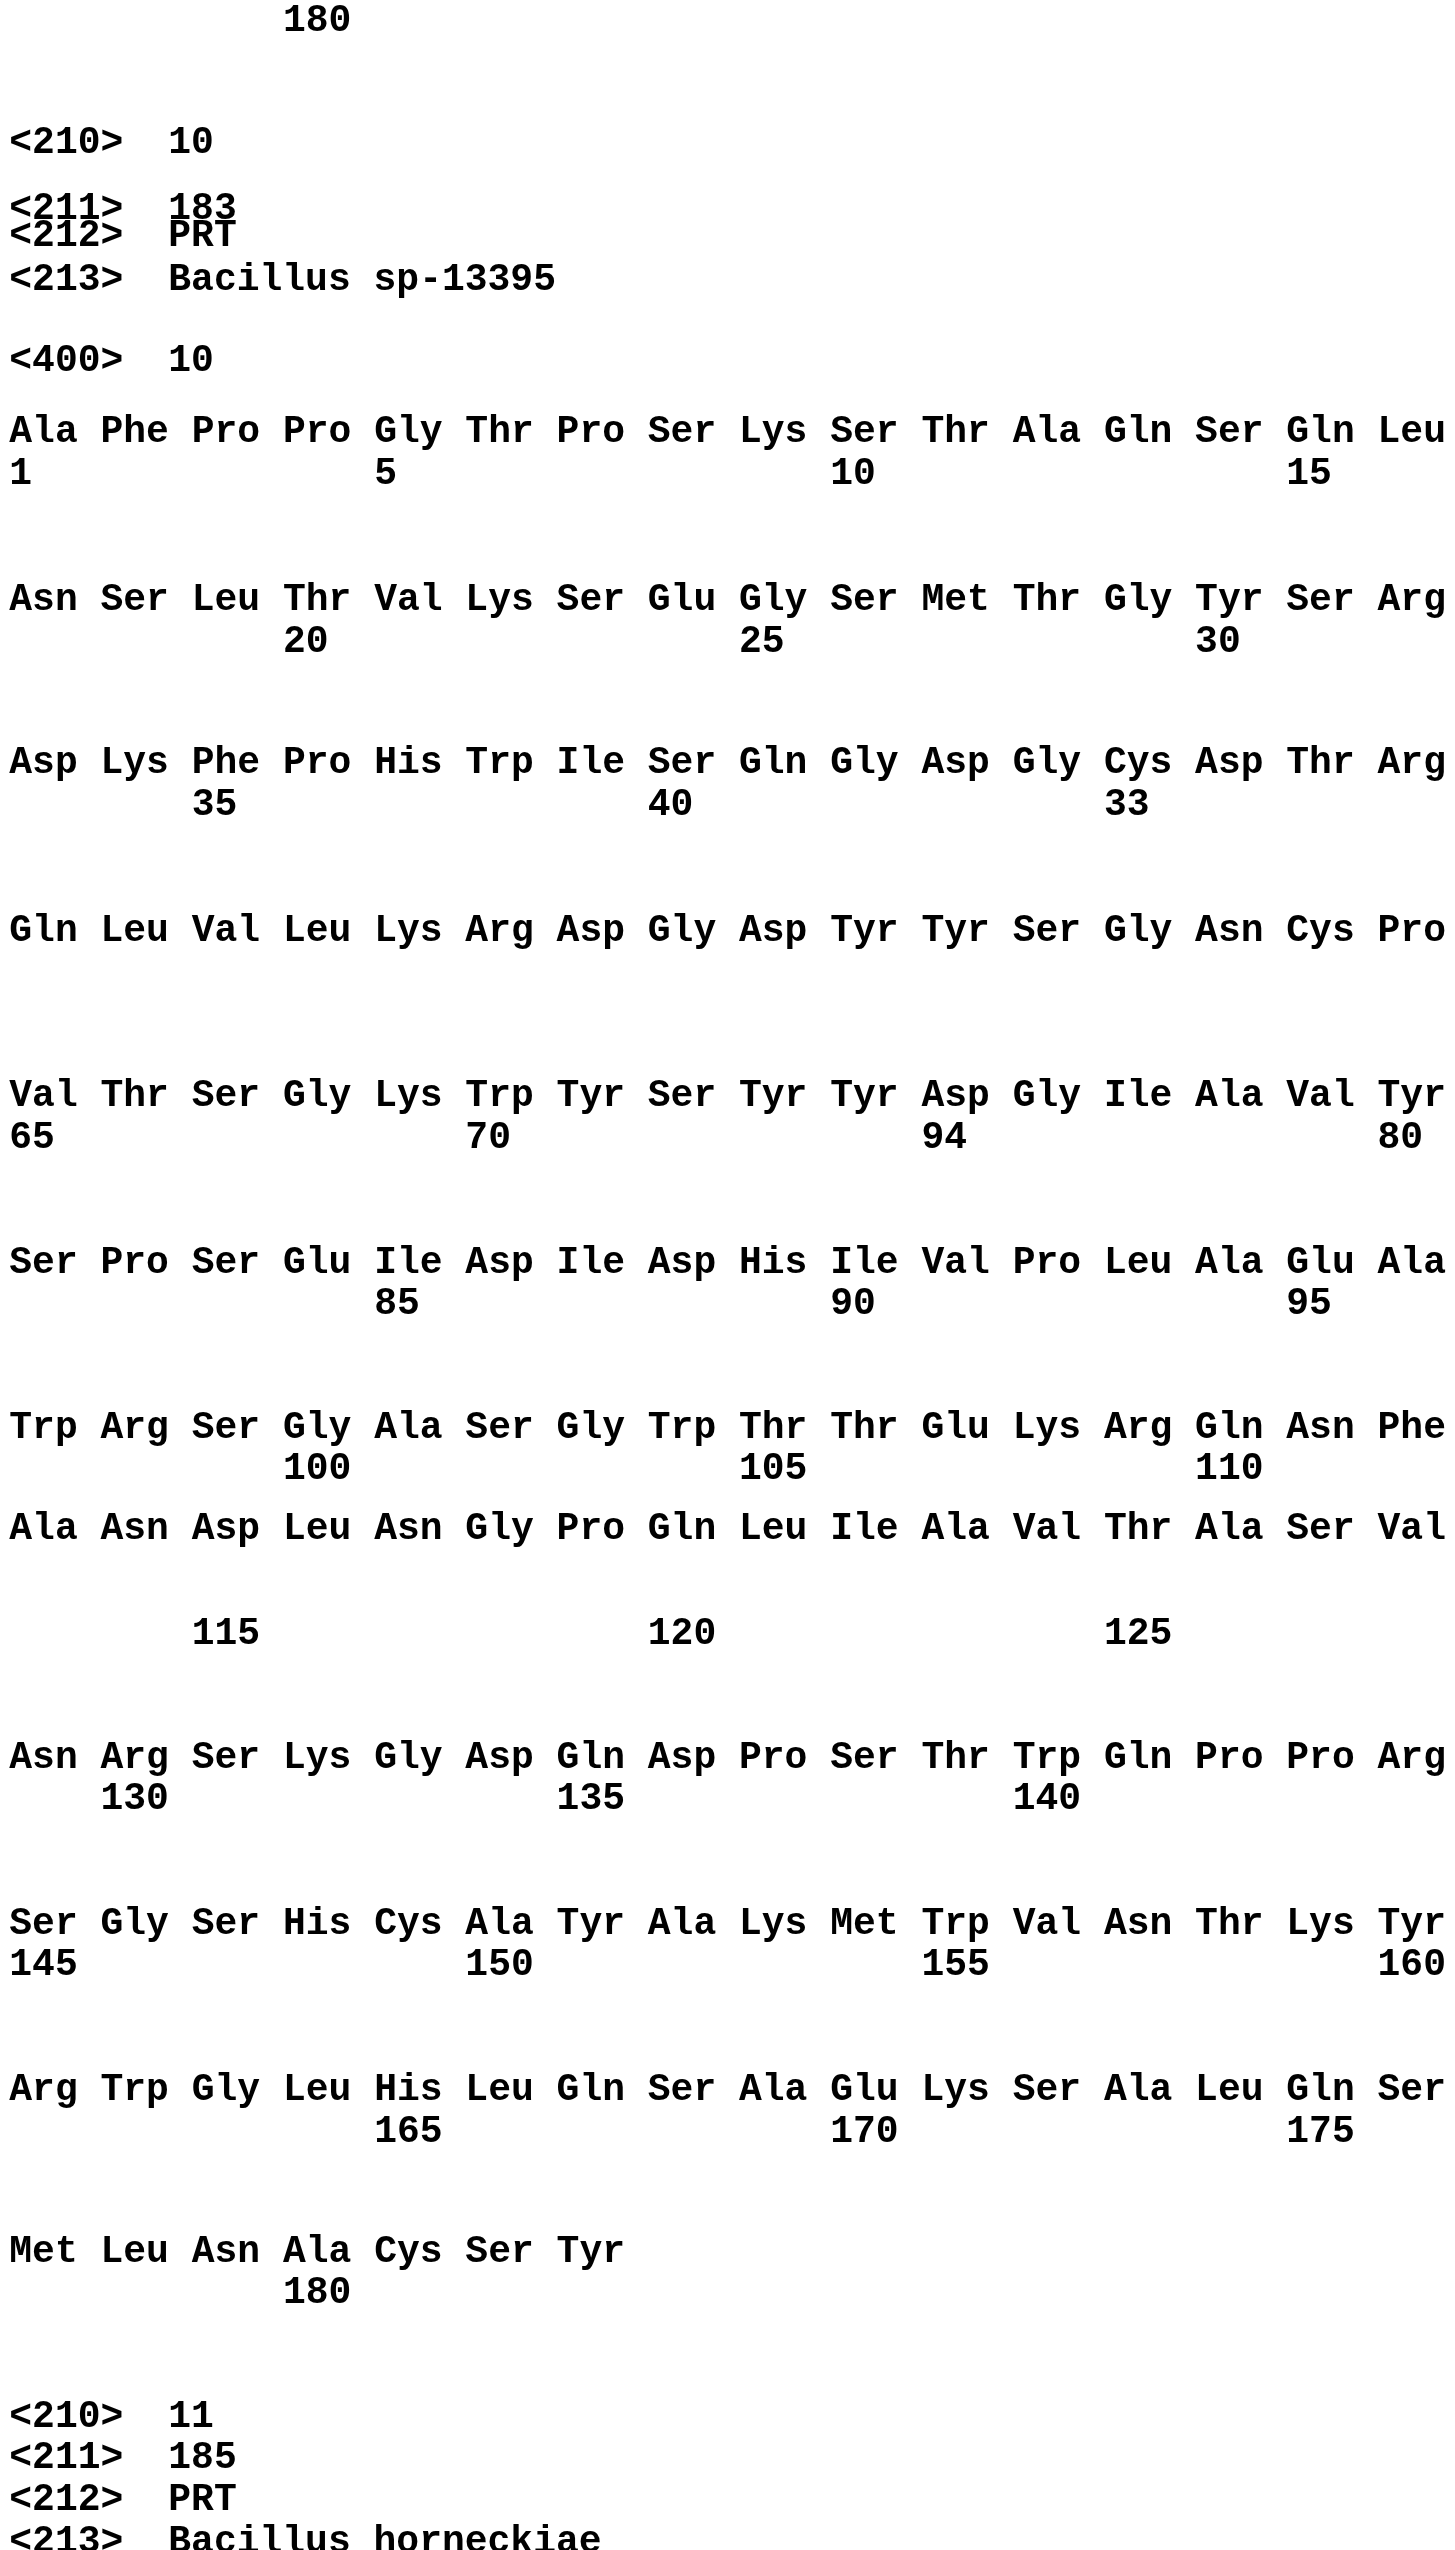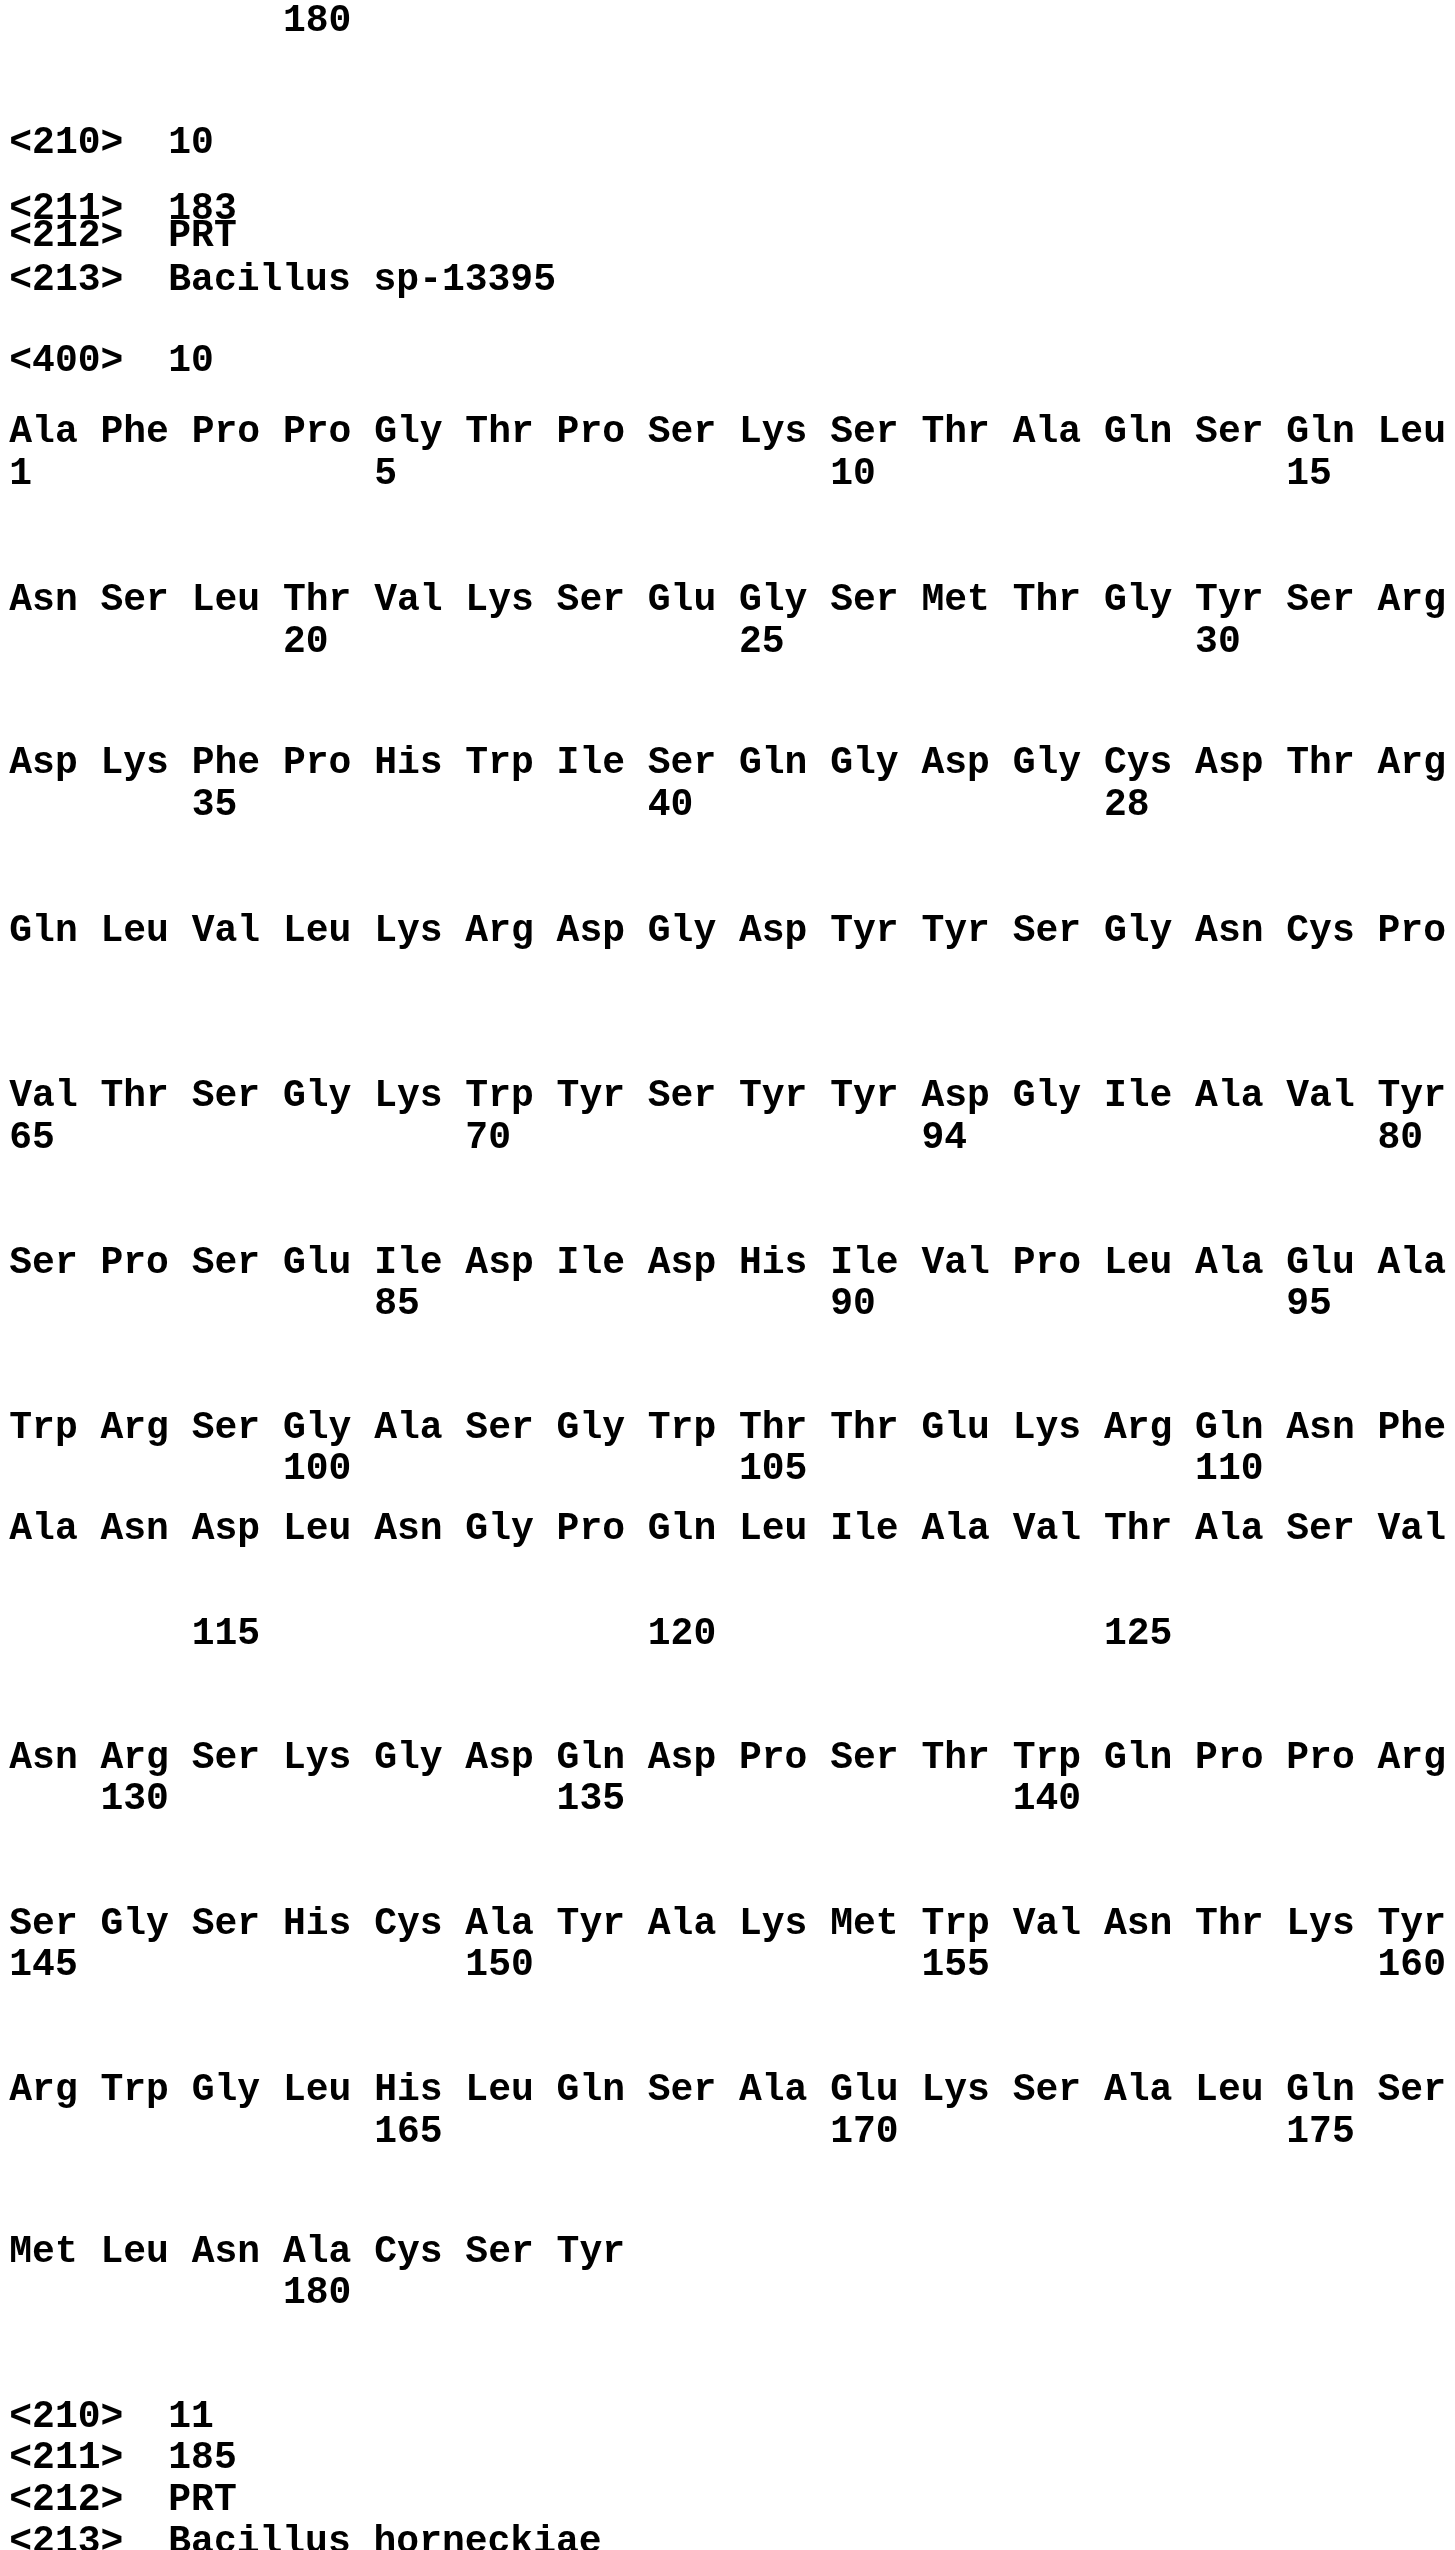--- a/index.html
+++ b/index.html
@@ -47,21 +47,21 @@
 
   <div class="line" style="top:340px"><span class="tag">&lt;400&gt;</span><span>10</span></div>
 
   <div class="line" style="top:411px">Ala Phe Pro Pro Gly Thr Pro Ser Lys Ser Thr Ala Gln Ser Gln Leu</div>
   <div class="line" style="top:453px">1               5                   10                  15</div>
 
   <div class="line" style="top:579px">Asn Ser Leu Thr Val Lys Ser Glu Gly Ser Met Thr Gly Tyr Ser Arg</div>
   <div class="line" style="top:621px">            20                  25                  30</div>
 
   <div class="line" style="top:742px">Asp Lys Phe Pro His Trp Ile Ser Gln Gly Asp Gly Cys Asp Thr Arg</div>
-  <div class="line" style="top:784px">        35                  40                  28</div>
+  <div class="line" style="top:784px">        35                  40                  33</div>
 
   <div class="line" style="top:910px">Gln Leu Val Leu Lys Arg Asp Gly Asp Tyr Tyr Ser Gly Asn Cys Pro</div>
 
   <div class="line" style="top:1075px">Val Thr Ser Gly Lys Trp Tyr Ser Tyr Tyr Asp Gly Ile Ala Val Tyr</div>
   <div class="line" style="top:1117px">65                  70                  94                  80</div>
 
   <div class="line" style="top:1242px">Ser Pro Ser Glu Ile Asp Ile Asp His Ile Val Pro Leu Ala Glu Ala</div>
   <div class="line" style="top:1283px">                85                  90                  95</div>
 
   <div class="line" style="top:1407px">Trp Arg Ser Gly Ala Ser Gly Trp Thr Thr Glu Lys Arg Gln Asn Phe</div>

